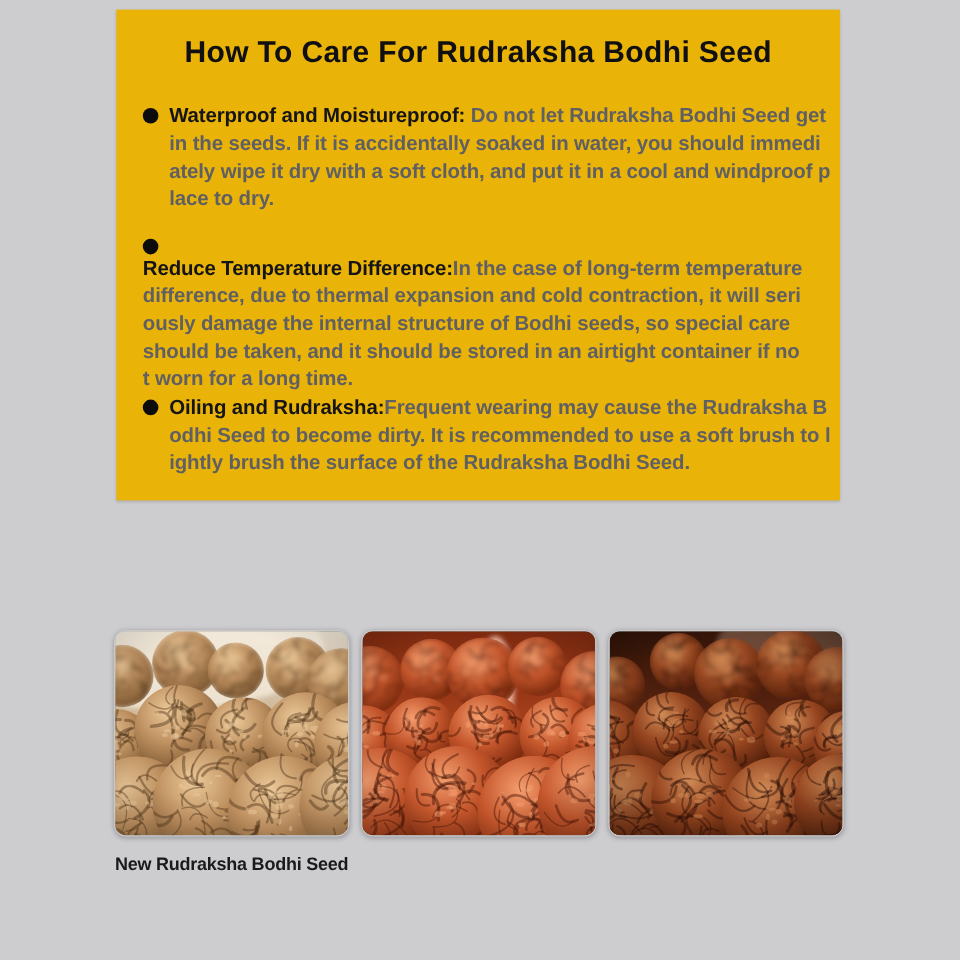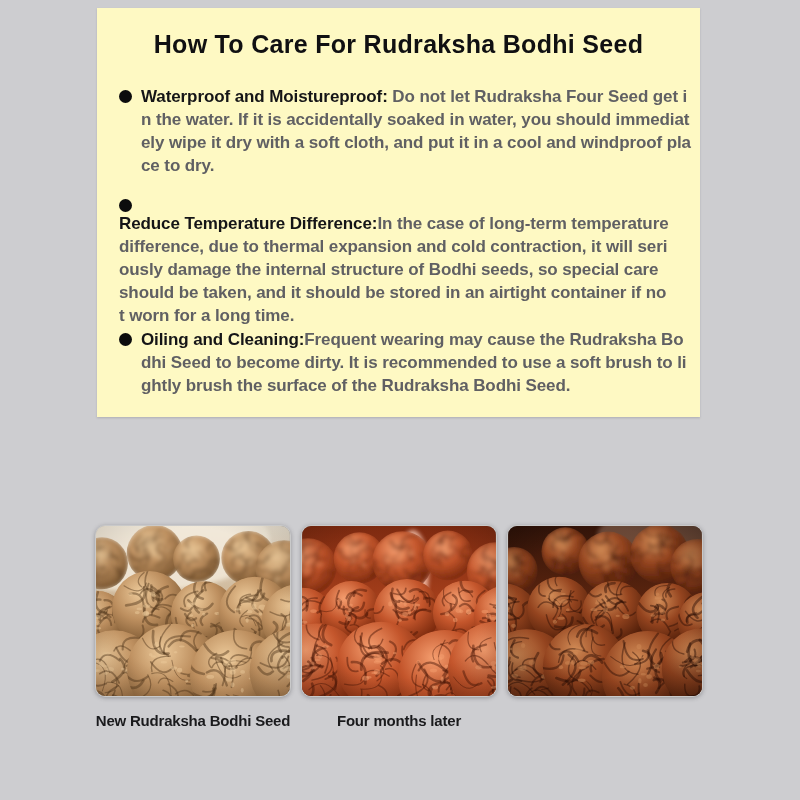--- a/index.html
+++ b/index.html
@@ -3,21 +3,21 @@
 <meta charset="utf-8">
 <style>
   html,body{margin:0;padding:0;}
   body{
     width:800px;height:800px;position:relative;overflow:hidden;
     background:#cdcdd0;
     font-family:"Liberation Sans",sans-serif;
   }
   .panel{
     position:absolute;left:97px;top:8px;width:603px;height:409px;
-    background:#fef9c3;
+    background:#eab308;
     box-shadow:0 1px 2px rgba(120,120,125,.35);
   }
   .title{
     margin:22px 10px 0 10px;text-align:center;
     font-size:25px;font-weight:bold;color:#101012;letter-spacing:.3px;
   }
   .bullets{margin:26px 0 0 22px;}
   .bullet{display:flex;margin-bottom:17px;}
   .bullet.tight{margin-bottom:1px;flex-direction:column;}
   .dot{
@@ -30,46 +30,46 @@
   }
   .btext b{color:#151517;}
   .photos{position:absolute;left:95px;top:525px;display:flex;gap:10px;}
   .photo{
     width:196px;height:172px;border-radius:10px;overflow:hidden;
     border:1px solid rgba(255,255,255,.55);
     box-shadow:0 1px 4px rgba(40,40,45,.35);
     box-sizing:border-box;background:#888;
   }
   .photo svg{display:block;}
-  .captions{position:absolute;left:95px;top:712px;display:flex;gap:10px;}
+  .captions{position:absolute;left:95px;top:712px;display:flex;}
   .caption{
     width:196px;text-align:center;font-size:15px;font-weight:bold;
     color:#1a1a1c;white-space:nowrap;letter-spacing:-.2px;
   }
 </style>
 </head>
 <body>
 
 <div class="panel">
   <div class="title">How To Care For Rudraksha Bodhi Seed</div>
   <div class="bullets">
 
     <div class="bullet">
       <span class="dot"></span>
-      <span class="btext"><b>Waterproof and Moistureproof:</b><span> Do not let Rudraksha Four Seed get in the water. If it is accidentally soaked in water, you should immediately wipe it dry with a soft cloth, and put it in a cool and windproof place to dry.</span></span>
+      <span class="btext"><b>Waterproof and Moistureproof:</b><span> Do not let Rudraksha Bodhi Seed get in the seeds. If it is accidentally soaked in water, you should immediately wipe it dry with a soft cloth, and put it in a cool and windproof place to dry.</span></span>
     </div>
 
     <div class="bullet tight">
       <span class="dot"></span>
       <span class="btext"><b>Reduce Temperature Difference:</b><span>In the case of long-term temperature difference, due to thermal expansion and cold contraction, it will seriously damage the internal structure of Bodhi seeds, so special care should be taken, and it should be stored in an airtight container if not worn for a long time.</span></span>
     </div>
 
     <div class="bullet">
       <span class="dot"></span>
-      <span class="btext"><b>Oiling and Cleaning:</b><span>Frequent wearing may cause the Rudraksha Bodhi Seed to become dirty. It is recommended to use a soft brush to lightly brush the surface of the Rudraksha Bodhi Seed.</span></span>
+      <span class="btext"><b>Oiling and Rudraksha:</b><span>Frequent wearing may cause the Rudraksha Bodhi Seed to become dirty. It is recommended to use a soft brush to lightly brush the surface of the Rudraksha Bodhi Seed.</span></span>
     </div>
 
   </div>
 </div>
 
 <div class="photos">
   <div class="photo">
     <svg width="194" height="170" viewBox="0 0 196 172">
         <defs>
           <linearGradient id="bg0" x1="0" y1="0" x2="0" y2="1">
@@ -1736,14 +1736,13 @@
           <ellipse cx="174.1" cy="142.5" rx="1.6" ry="1.0" fill="#d08a55" opacity="0.5"></ellipse>
           <ellipse cx="215.1" cy="140.8" rx="2.4" ry="1.1" fill="#d08a55" opacity="0.5"></ellipse>
         </g>
         <rect x="0" y="0" width="196" height="172" fill="url(#vg2)"></rect>
       </svg>
   </div>
 </div>
 
 <div class="captions">
   <div class="caption">New Rudraksha Bodhi Seed</div>
-  <div class="caption">Four months later</div>
 </div>
 
 </body></html>

